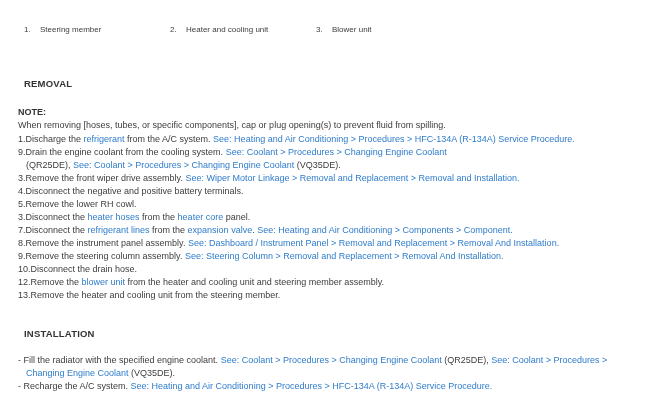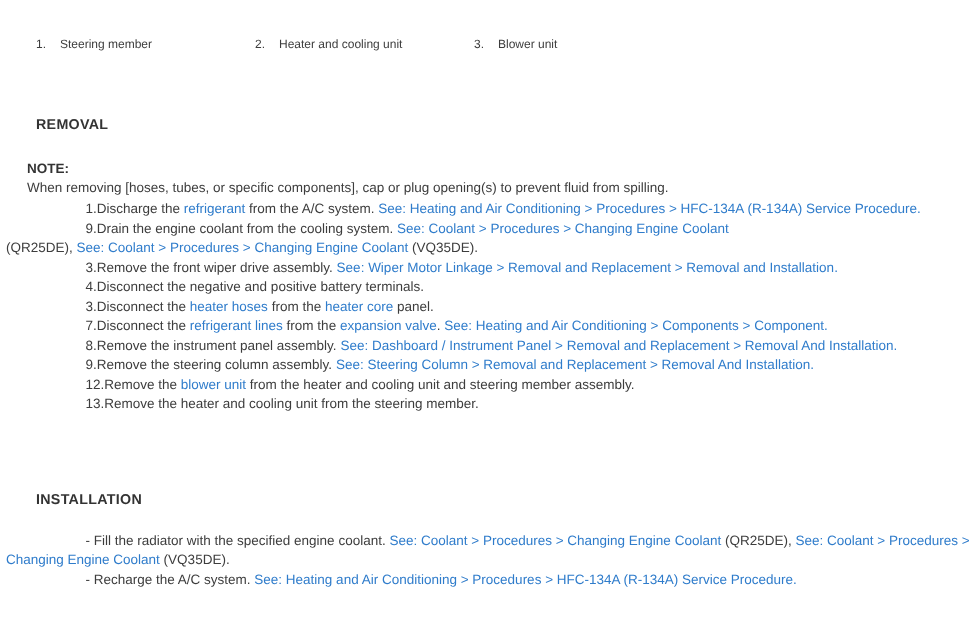--- a/index.html
+++ b/index.html
@@ -65,22 +65,22 @@
   }
   #removal-lines { top: 133px; }
   #installation-lines { top: 354px; }
   .line {
     height: 13px;
     line-height: 13px;
     font-size: 9px;
     white-space: pre;
     overflow: hidden;
   }
-  .indent-step { padding-left: 18px; margin-left: 39px; }
-  .indent-wrap { padding-left: 4px; }
+  .indent-step { padding-left: 18px; }
+  .indent-wrap { padding-left: 26px; }
   .seg-link { color: #2f7ccb; cursor: pointer; }
   .seg-text { color: #3d3d3d; }
 </style>
 </head>
 <body>
 
 <div id="page">
 
   <div id="legend">
       <span class="legend-item" style="left: 24px;"><span class="legend-num">1.</span><span>Steering member</span></span>
@@ -93,24 +93,26 @@
   <div id="note-label">NOTE:</div>
 
   <div id="note-text">When removing [hoses, tubes, or specific components], cap or plug opening(s) to prevent fluid from spilling.</div>
 
   <div id="removal-lines" class="lines-block">
       <div class="line indent-step"><span class="seg-text">1.Discharge the </span><span class="seg-link">refrigerant</span><span class="seg-text"> from the A/C system. </span><span class="seg-link">See: Heating and Air Conditioning &gt; Procedures &gt; HFC-134A (R-134A) Service Procedure.</span></div>
       <div class="line indent-step"><span class="seg-text">9.Drain the engine coolant from the cooling system. </span><span class="seg-link">See: Coolant &gt; Procedures &gt; Changing Engine Coolant</span></div>
       <div class="line indent-wrap"><span class="seg-text">(QR25DE), </span><span class="seg-link">See: Coolant &gt; Procedures &gt; Changing Engine Coolant</span><span class="seg-text"> (VQ35DE).</span></div>
       <div class="line indent-step"><span class="seg-text">3.Remove the front wiper drive assembly. </span><span class="seg-link">See: Wiper Motor Linkage &gt; Removal and Replacement &gt; Removal and Installation.</span></div>
       <div class="line indent-step"><span class="seg-text">4.Disconnect the negative and positive battery terminals.</span></div>
+      <div class="line indent-step"><span class="seg-text">5.Remove the lower RH cowl.</span></div>
       <div class="line indent-step"><span class="seg-text">3.Disconnect the </span><span class="seg-link">heater hoses</span><span class="seg-text"> from the </span><span class="seg-link">heater core</span><span class="seg-text"> panel.</span></div>
       <div class="line indent-step"><span class="seg-text">7.Disconnect the </span><span class="seg-link">refrigerant lines</span><span class="seg-text"> from the </span><span class="seg-link">expansion valve</span><span class="seg-text">. </span><span class="seg-link">See: Heating and Air Conditioning &gt; Components &gt; Component.</span></div>
       <div class="line indent-step"><span class="seg-text">8.Remove the instrument panel assembly. </span><span class="seg-link">See: Dashboard / Instrument Panel &gt; Removal and Replacement &gt; Removal And Installation.</span></div>
       <div class="line indent-step"><span class="seg-text">9.Remove the steering column assembly. </span><span class="seg-link">See: Steering Column &gt; Removal and Replacement &gt; Removal And Installation.</span></div>
+      <div class="line indent-step"><span class="seg-text">10.Disconnect the drain hose.</span></div>
       <div class="line indent-step"><span class="seg-text">12.Remove the </span><span class="seg-link">blower unit</span><span class="seg-text"> from the heater and cooling unit and steering member assembly.</span></div>
       <div class="line indent-step"><span class="seg-text">13.Remove the heater and cooling unit from the steering member.</span></div>
     </div>
 
   <div id="installation-heading" class="heading">INSTALLATION</div>
 
   <div id="installation-lines" class="lines-block">
       <div class="line indent-step"><span class="seg-text">- Fill the radiator with the specified engine coolant. </span><span class="seg-link">See: Coolant &gt; Procedures &gt; Changing Engine Coolant</span><span class="seg-text"> (QR25DE), </span><span class="seg-link">See: Coolant &gt; Procedures &gt;</span></div>
       <div class="line indent-wrap"><span class="seg-link">Changing Engine Coolant</span><span class="seg-text"> (VQ35DE).</span></div>
       <div class="line indent-step"><span class="seg-text">- Recharge the A/C system. </span><span class="seg-link">See: Heating and Air Conditioning &gt; Procedures &gt; HFC-134A (R-134A) Service Procedure.</span></div>

